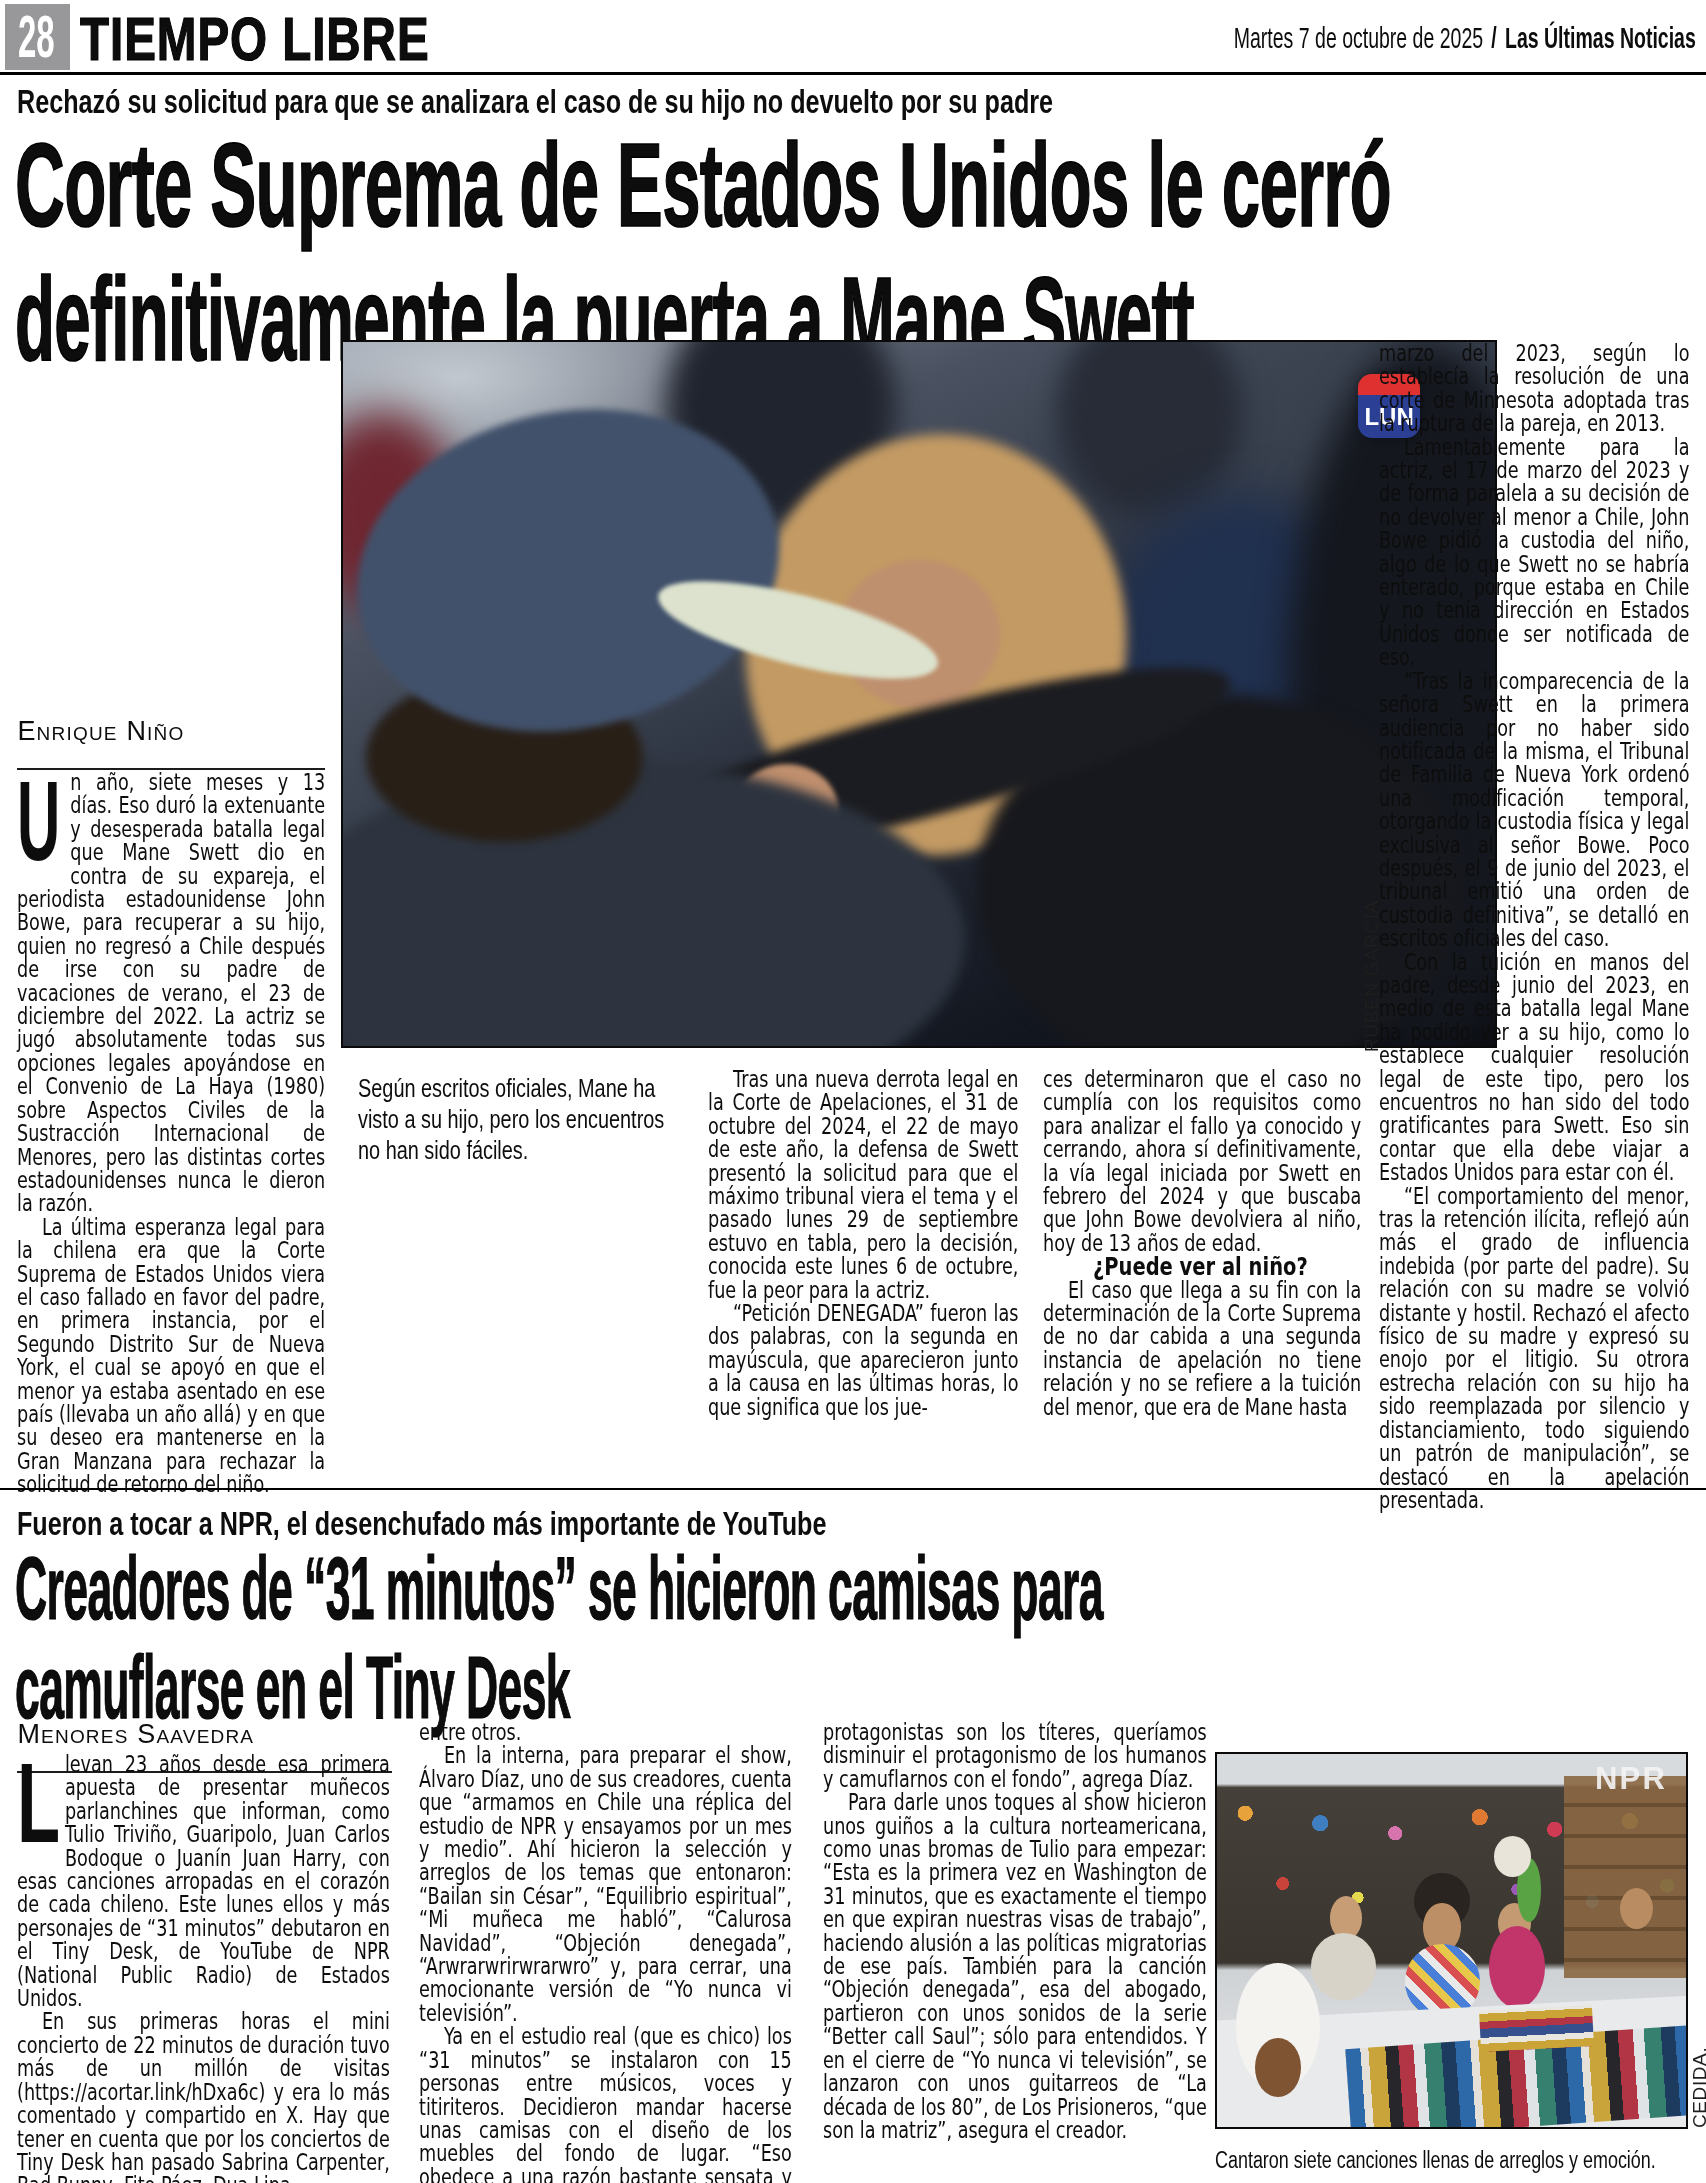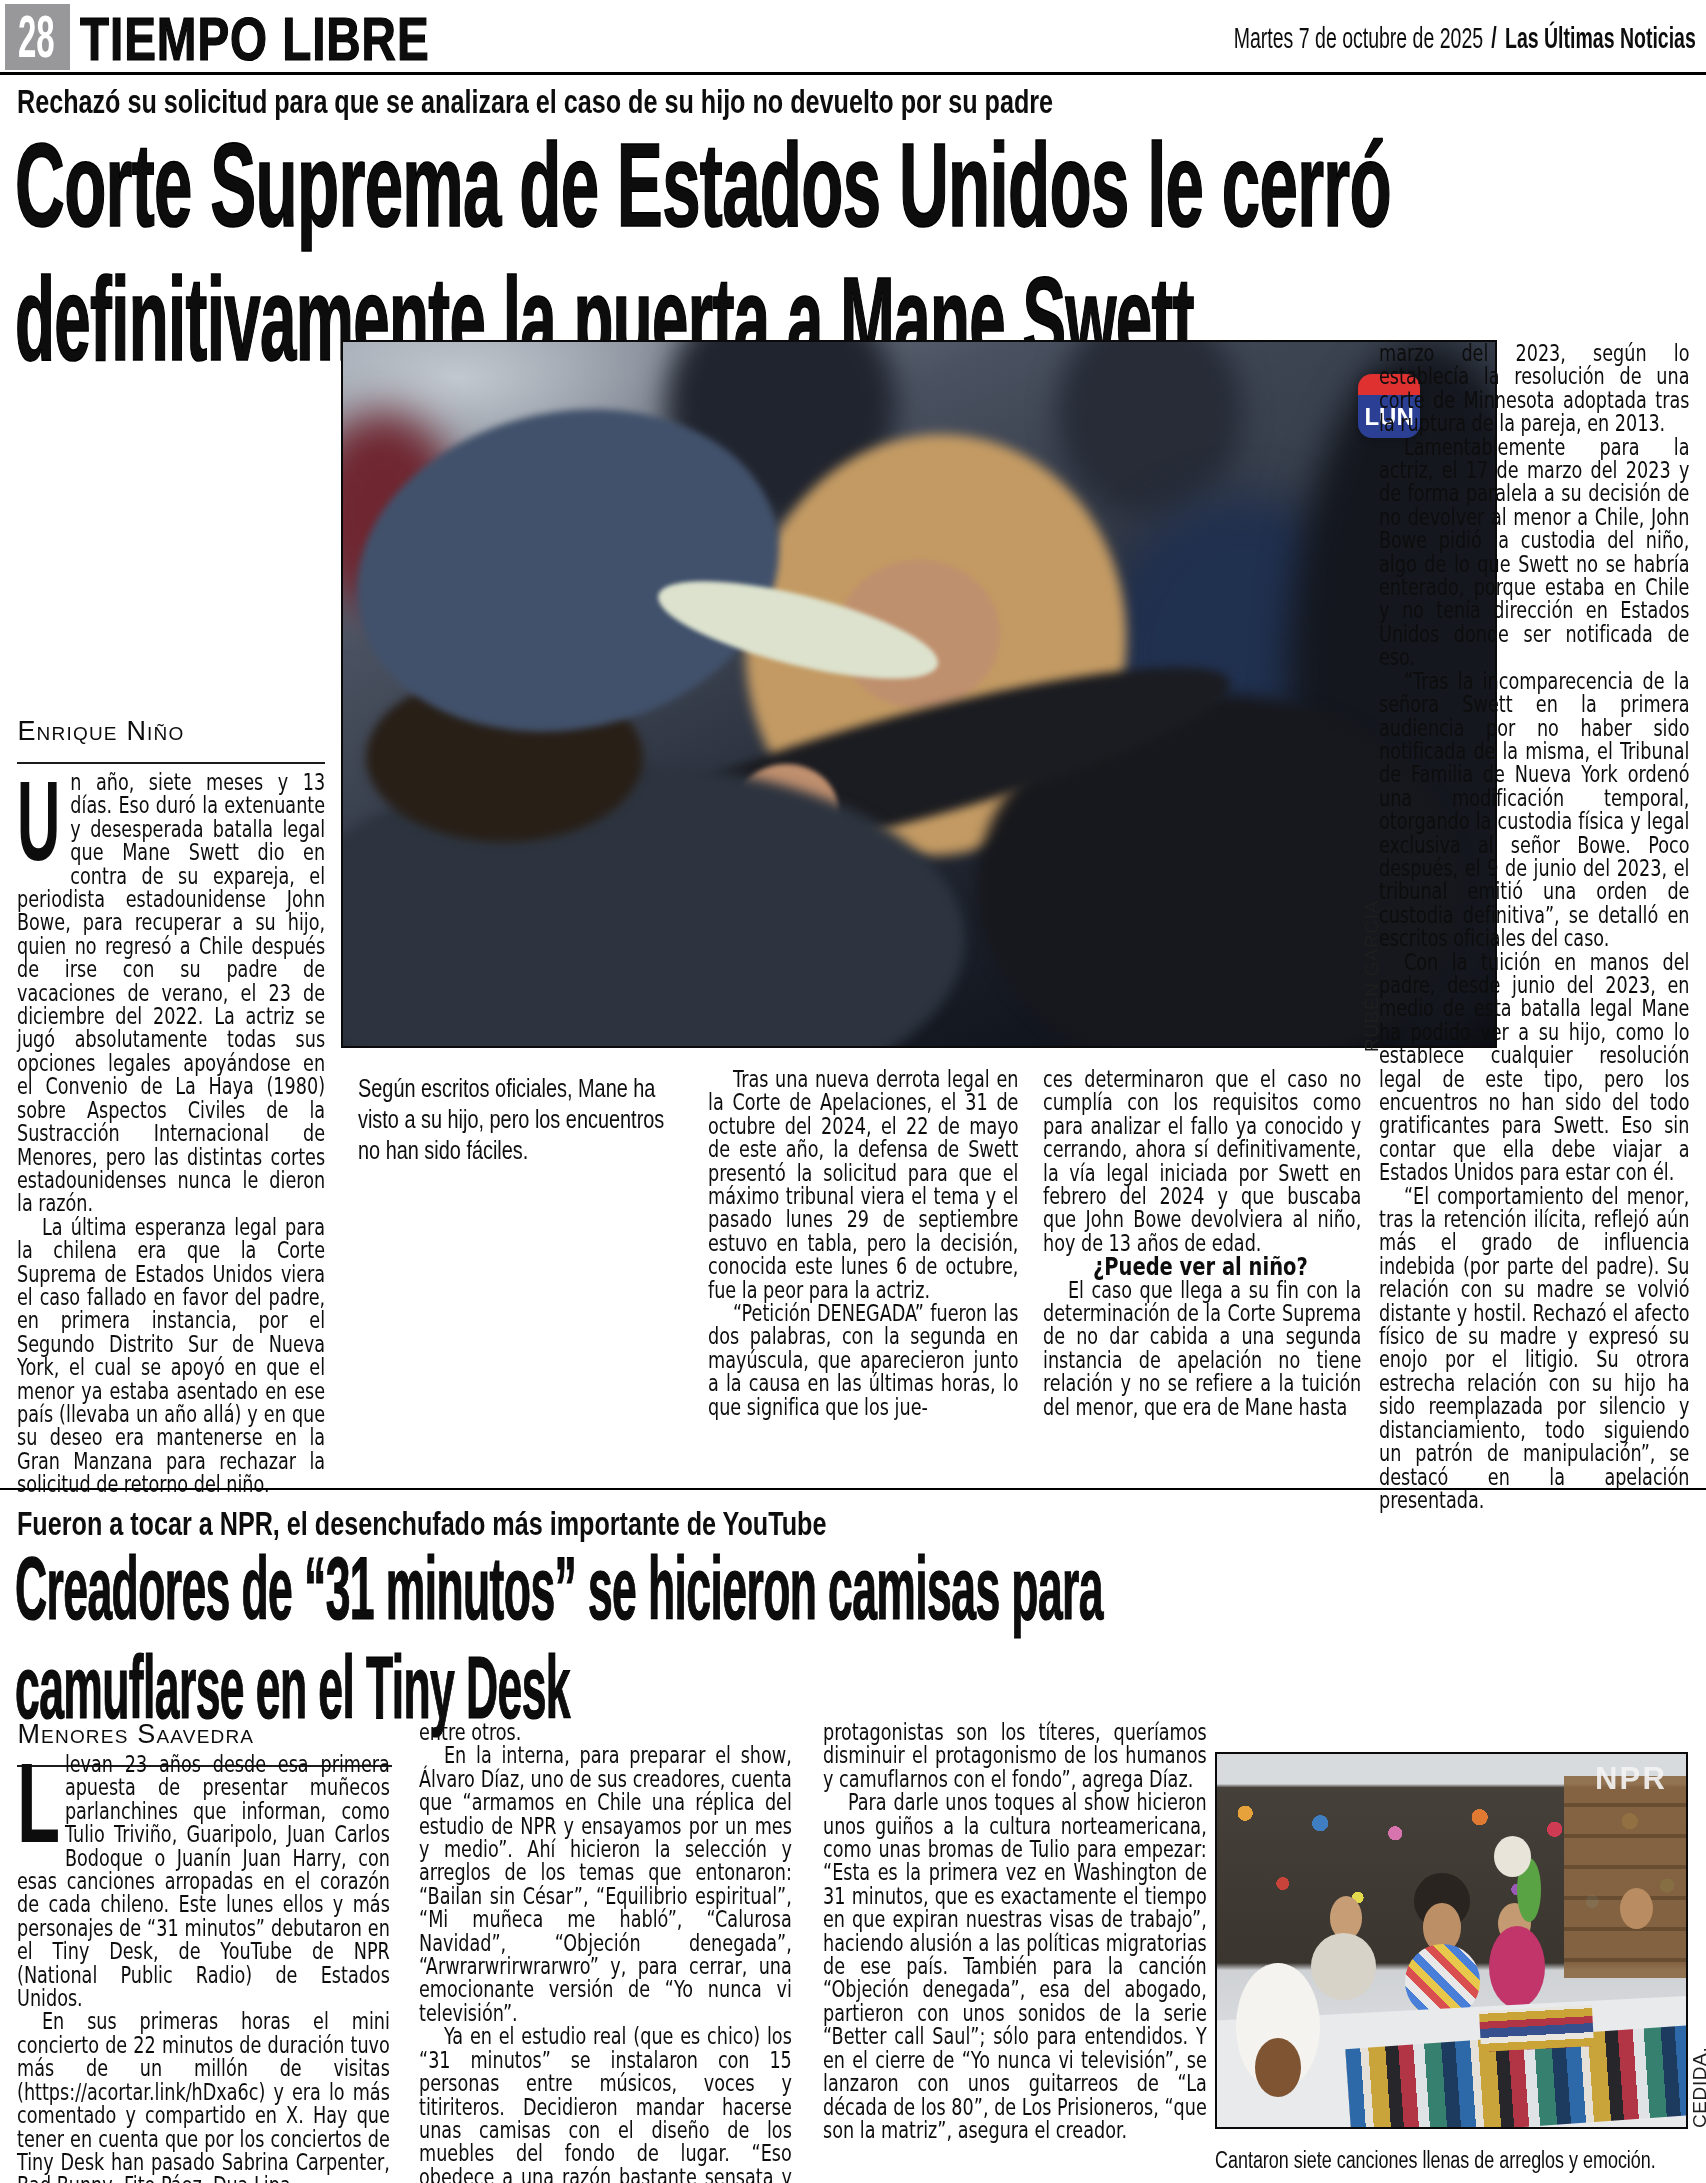--- a/index.html
+++ b/index.html
@@ -23,21 +23,21 @@
   .hdr-rule{position:absolute;left:0;top:72px;width:1707px;height:2.9px;background:#000;}
 
   
   .kicker{position:absolute;font-family:"Liberation Sans",sans-serif;font-weight:700;font-size:34px;
           white-space:nowrap;transform:scaleX(.74);transform-origin:left top;}
   .hl{position:absolute;font-family:"Liberation Sans",sans-serif;font-weight:700;white-space:nowrap;
       transform-origin:left top;-webkit-text-stroke:1.7px #000;letter-spacing:-1.2px;}
   .pullquote{position:absolute;left:21px;top:344px;width:303px;text-align:right;font-weight:700;
              font-size:31px;line-height:38px;letter-spacing:-0.6px;}
   .byline{position:absolute;font-family:"Liberation Sans",sans-serif;font-variant:small-caps;
-          font-size:27px;letter-spacing:1.2px;border-bottom:2.3px solid #1c1c1c;padding-bottom:15px;}
+          font-size:27px;letter-spacing:1.2px;border-bottom:2.3px solid #1c1c1c;padding-bottom:21px;}
   .bodycol{position:absolute;font-size:22.6px;line-height:23.4px;text-align:justify;
            transform:scaleX(.78);transform-origin:left top;hyphens:auto;}
   .bodycol p{margin:0;}
   .bodycol p.ind{text-indent:32px;}
   .subhead{font-weight:700;font-size:25px;text-indent:64px;}
   .dropcap{float:left;font-family:"Liberation Sans",sans-serif;font-weight:700;font-size:113px;
            line-height:91px;width:58px;margin:4.6px 10.4px 0 0;transform:scaleX(.68);
            transform-origin:left top;display:inline-block;}
   .dropcap.l{transform:scaleX(.8);width:51px;}
   .caption{position:absolute;font-family:"Liberation Sans",sans-serif;font-size:25.5px;line-height:31px;

